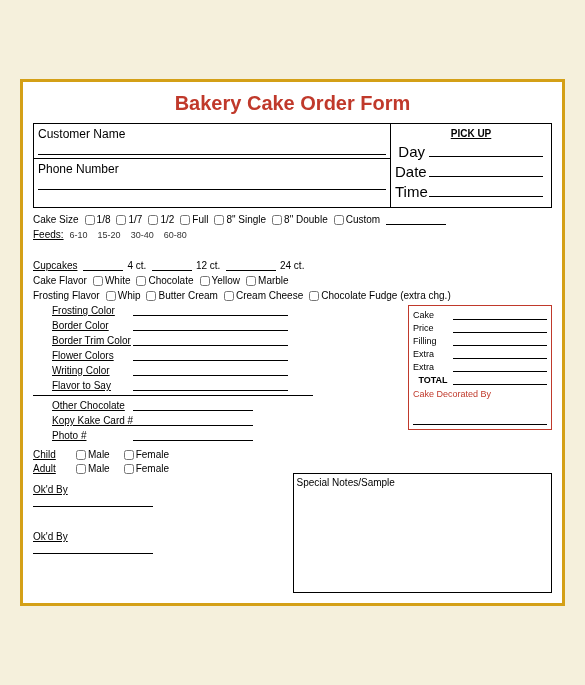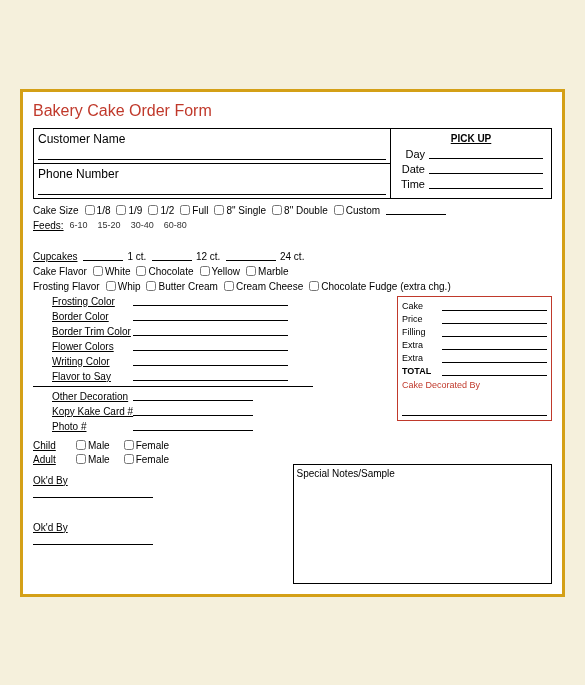--- a/index.html
+++ b/index.html
@@ -12,24 +12,24 @@
       font-family: Arial, sans-serif;
       font-size: 11px;
     }
     .page-wrapper {
       width: 545px;
       background: #fff;
       border: 3px solid #d4a017;
       padding: 10px;
     }
     .form-title {
-      text-align: left;
+      text-align: center;
       color: #c0392b;
-      font-size: 16px;
-      font-weight: normal;
+      font-size: 20px;
+      font-weight: bold;
       margin-bottom: 8px;
     }
     .top-section {
       display: flex;
       border: 1px solid #000;
       margin-bottom: 6px;
     }
     .top-left {
       flex: 1;
       border-right: 1px solid #000;
@@ -61,21 +61,21 @@
       text-align: center;
       font-weight: bold;
       font-size: 10px;
       text-decoration: underline;
       margin-bottom: 4px;
     }
     .top-right .pr-row {
       display: flex;
       align-items: center;
       margin-bottom: 3px;
-      font-size: 11px;
+      font-size: 15px;
     }
     .top-right .pr-row span {
       width: 30px;
       text-align: right;
       margin-right: 4px;
     }
     .pr-line {
       flex: 1;
       border-bottom: 1px solid #000;
       height: 10px;
@@ -152,21 +152,21 @@
       min-width: 100px;
       white-space: nowrap;
       padding-left: 19px;
     }
     .row-line {
       border-bottom: 1px solid #000;
       flex: 1;
       height: 10px;
     }
     .right-box {
-      width: 155px;
+      width: 144px;
       border: 1px solid #c0392b;
       font-size: 9px;
       padding: 4px;
       float: right;
       margin-left: 8px;
     }
     .right-box .rb-row {
       display: flex;
       align-items: center;
       margin-bottom: 3px;
@@ -175,20 +175,21 @@
       width: 40px;
       font-size: 9px;
     }
     .right-box .rb-line {
       flex: 1;
       border-bottom: 1px solid #000;
       height: 10px;
     }
     .right-box .rb-total {
       font-weight: bold;
+      text-align: center;
     }
     .right-box .decorated-by {
       font-size: 9px;
       color: #c0392b;
       margin-top: 4px;
     }
     .clearfix::after {
       content: '';
       display: table;
       clear: both;
@@ -275,21 +276,21 @@
   </div>
 
   <div class="section-row">
     <span class="section-label">Cake Size</span>
     <div class="checkbox-item">
       <input type="checkbox" style="">
       <span>1/8</span>
     </div>
     <div class="checkbox-item">
       <input type="checkbox" style="">
-      <span>1/9</span>
+      <span>1/7</span>
     </div>
     <div class="checkbox-item">
       <input type="checkbox" style="">
       <span>1/2</span>
     </div>
     <div class="checkbox-item">
       <input type="checkbox" style="">
       <span>Full</span>
     </div>
     <div class="checkbox-item">
@@ -313,21 +314,21 @@
       <span>6-10</span>
       <span>15-20</span>
       <span>30-40</span>
       <span>60-80</span>
     </div>
   </div>
 
   <div class="cupcakes-row">
     <span class="cupcakes-label">Cupcakes</span>
     <span class="cup-blank"></span>
-    <span>1 ct.</span>&nbsp;&nbsp;
+    <span>4 ct.</span>&nbsp;&nbsp;
     <span class="cup-blank"></span>
     <span>12 ct.</span>&nbsp;&nbsp;
     <span class="cup-blank" style="width:50px;"></span>
     <span>24 ct.</span>
   </div>
 
   <div class="section-row">
     <span class="section-label">Cake Flavor</span>
     <div class="checkbox-item">
       <input type="checkbox" style="">
@@ -418,21 +419,21 @@
       <div class="main-form-row">
         <span class="row-label">Writing Color</span>
         <span class="row-line" style="width:155px;flex:none;"></span>
       </div>
       <div class="main-form-row">
         <span class="row-label">Flavor to Say</span>
         <span class="row-line" style="width:155px;flex:none;"></span>
       </div>
       <div class="divider-line" style="width:280px;"></div>
       <div class="main-form-row">
-        <span class="row-label">Other Decoration</span>
+        <span class="row-label">Other Chocolate</span>
         <span class="row-line" style="width:120px;flex:none;"></span>
       </div>
       <div class="main-form-row">
         <span class="row-label">Kopy Kake Card #</span>
         <span class="row-line" style="width:120px;flex:none;"></span>
       </div>
       <div class="main-form-row">
         <span class="row-label">Photo #</span>
         <span class="row-line" style="width:120px;flex:none;"></span>
       </div>

